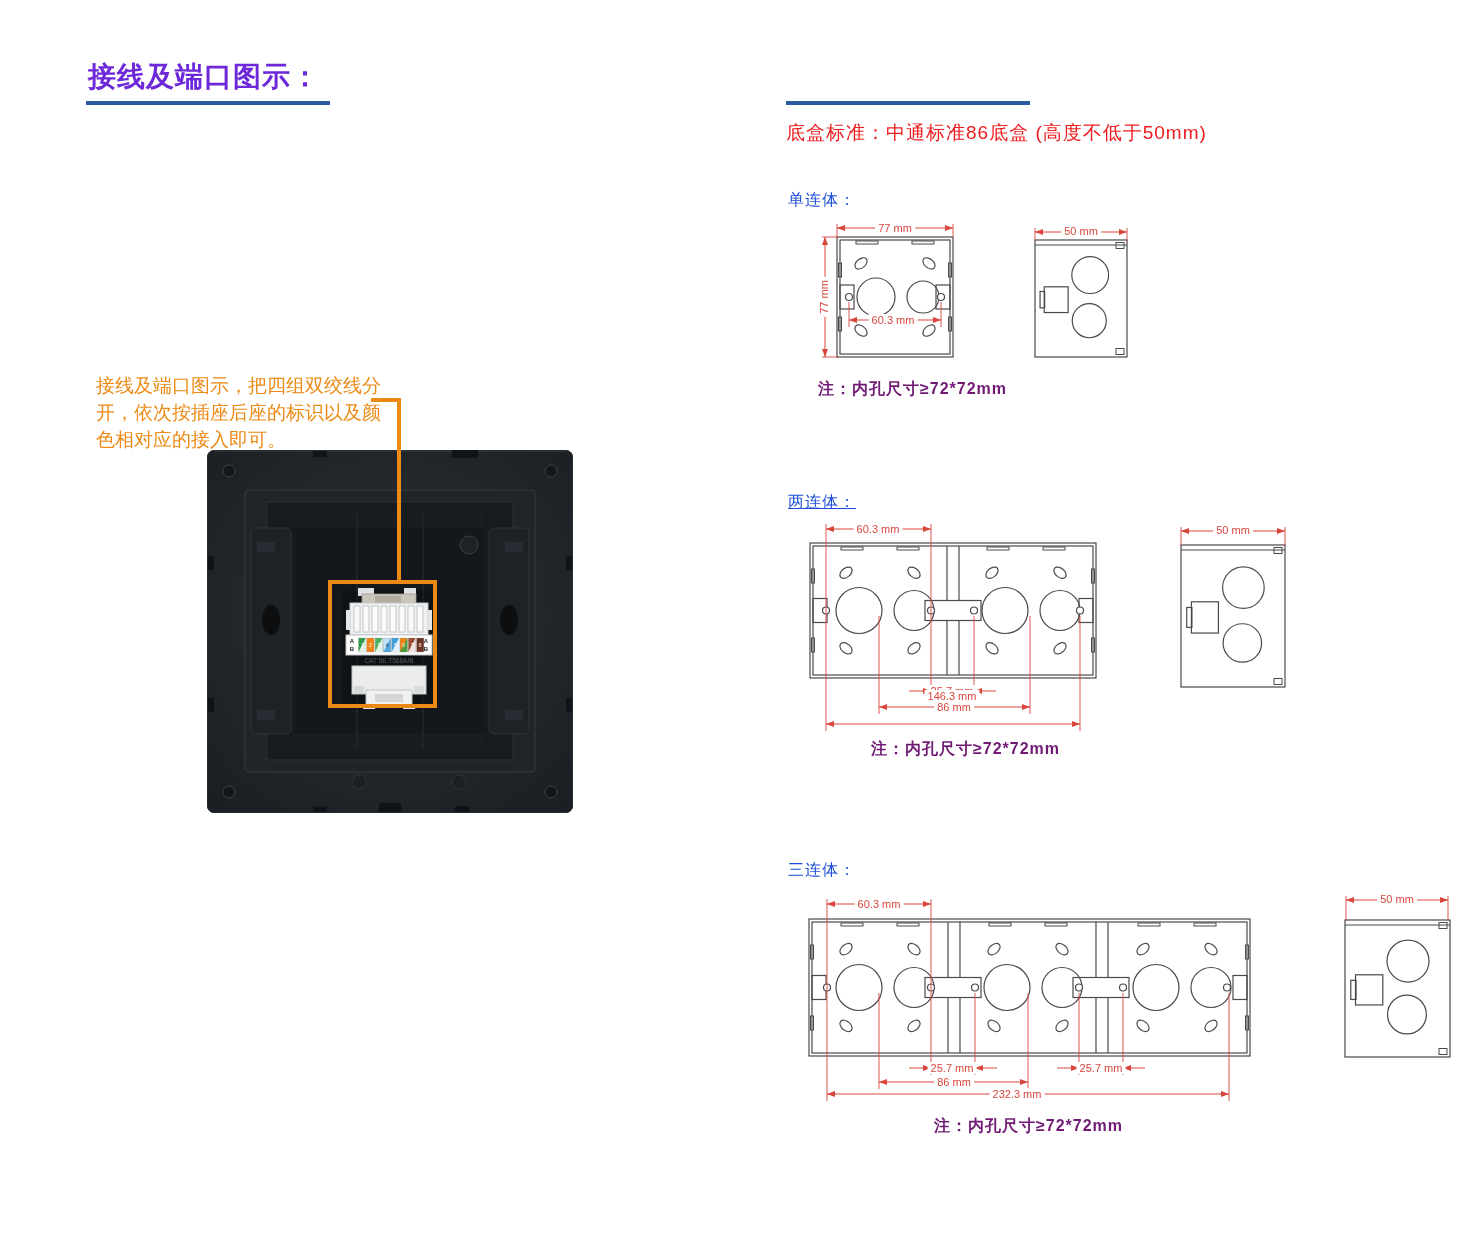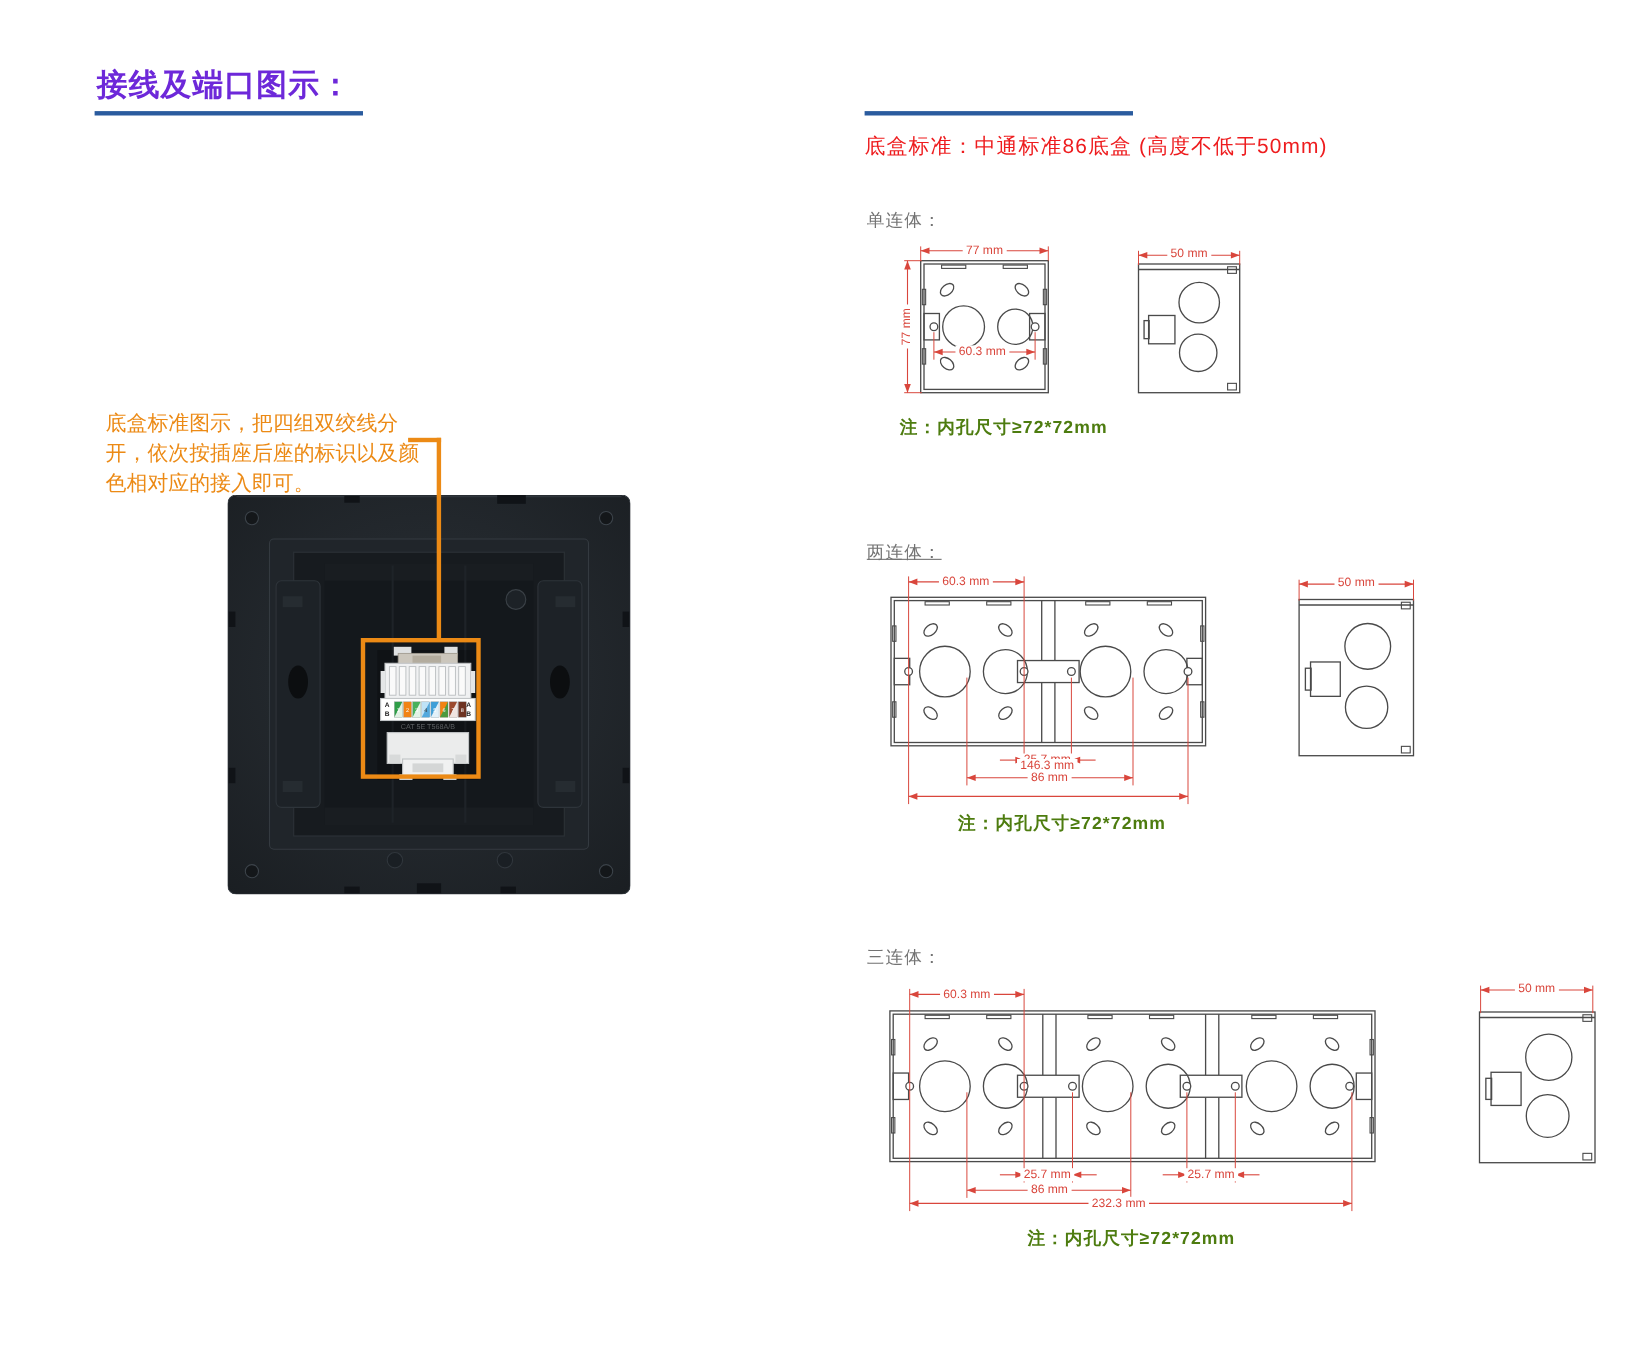--- a/index.html
+++ b/index.html
@@ -4,38 +4,38 @@
 <style>
   html,body{margin:0;padding:0;background:#fff;}
   .page{position:relative;width:1477px;height:1241px;background:#fff;overflow:hidden;
         font-family:"Liberation Sans","DejaVu Sans",sans-serif;}
   .title{position:absolute;font-size:28px;font-weight:700;color:#6d28d9;letter-spacing:1px;white-space:nowrap;}
   .title-underline{position:absolute;height:4px;background:#2a5b9e;}
   .std-note{position:absolute;font-size:19px;font-weight:400;color:#ee1c1e;letter-spacing:1px;white-space:nowrap;}
   .annotation{position:absolute;left:96px;top:372px;width:300px;font-size:19px;line-height:27px;color:#ec8a15;}
   .conn{position:absolute;background:#ec8a15;}
   .jack-box{position:absolute;left:328px;top:580px;width:109px;height:128px;border:4px solid #ec8a15;box-sizing:border-box;}
-  .seclabel{position:absolute;font-size:16px;color:#737373;letter-spacing:1px;white-space:nowrap;}
-  .note{position:absolute;font-size:16px;font-weight:600;color:#4d7c0f;letter-spacing:1px;white-space:nowrap;}
+  .seclabel{position:absolute;font-size:16px;color:#1d4ed8;letter-spacing:1px;white-space:nowrap;}
+  .note{position:absolute;font-size:16px;font-weight:600;color:#701a75;letter-spacing:1px;white-space:nowrap;}
   .dimlabel{position:absolute;transform:translate(-50%,-50%);background:#fff;padding:0 3px;
             color:#d9463c;font-size:11px;white-space:nowrap;line-height:12px;}
   .dimlabel.rot{transform:translate(-50%,-50%) rotate(-90deg);}
   svg{position:absolute;left:0;top:0;}
   #panel-svg{left:207px;top:450px;}
   #diagram-svg{pointer-events:none;}
 </style>
 </head>
 <body>
 
 <div class="page">
 
   <div class="title" style="left:88px;top:58px;">接线及端口图示：</div>
   <div class="title-underline" style="left:86px;top:101px;width:244px;"></div>
 
-  <div class="annotation">底盒标准图示，把四组双绞线分开，依次按插座后座的标识以及颜色相对应的接入即可。</div>
+  <div class="annotation">接线及端口图示，把四组双绞线分开，依次按插座后座的标识以及颜色相对应的接入即可。</div>
 
   <svg id="panel-svg" width="366" height="363" viewBox="0 0 366 363">
     <defs>
       <radialGradient id="pg" cx="50%" cy="45%" r="75%">
         <stop offset="0%" stop-color="#2b3137"></stop>
           <stop offset="100%" stop-color="#1a1e22"></stop>
       </radialGradient>
     </defs>
     <rect x="0" y="0" width="366" height="363" rx="8" fill="url(#pg)" stroke="#30363c"></rect>
     <line x1="8" y1="1.5" x2="358" y2="1.5" stroke="#3f464d" opacity="0.5"></line>

